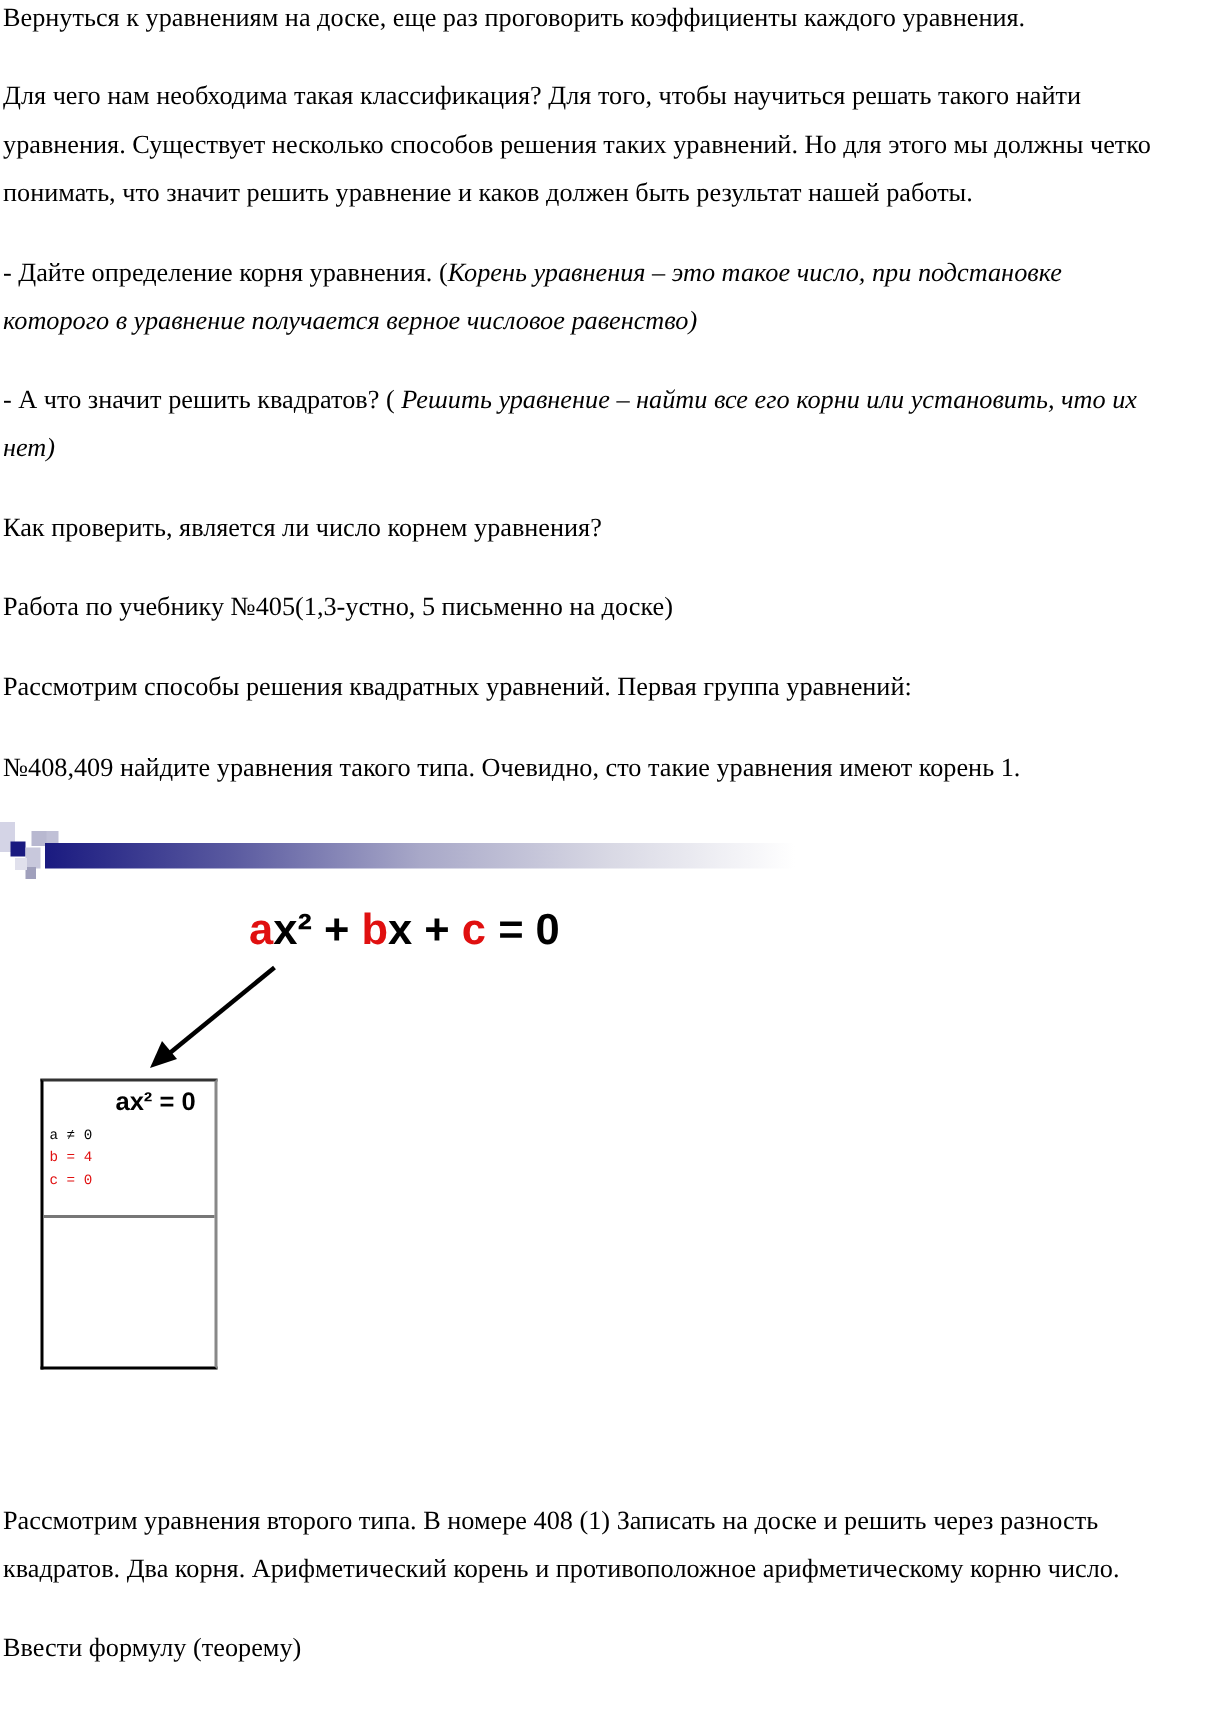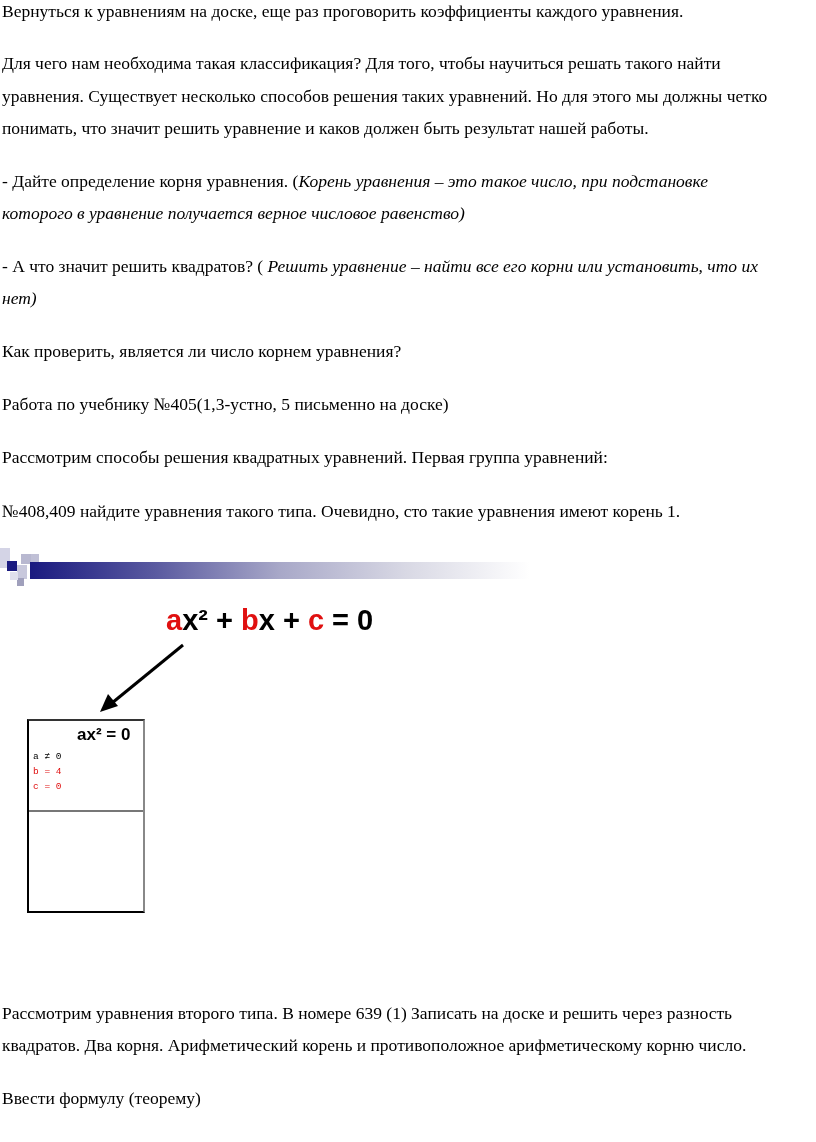--- a/index.html
+++ b/index.html
@@ -65,15 +65,15 @@
 
   <div class="box">
     <div class="title">ax² = 0</div>
     <div class="cond" style="top:30px;color:#000">a ≠ 0</div>
     <div class="cond" style="top:45px;color:#e01010">b = 4</div>
     <div class="cond" style="top:60px;color:#e01010">c = 0</div>
     <div class="divider"></div>
   </div>
 </div>
 
-<p class="p" style="top:998px">Рассмотрим уравнения второго типа.  В номере 639 (1) Записать на доске и решить через разность</p>
+<p class="p" style="top:998px">Рассмотрим уравнения второго типа.  В номере 408 (1) Записать на доске и решить через разность</p>
 <p class="p" style="top:1030px">квадратов. Два корня. Арифметический корень и противоположное арифметическому корню число.</p>
 <p class="p" style="top:1083px">Ввести формулу (теорему)</p>
 
 </body></html>

